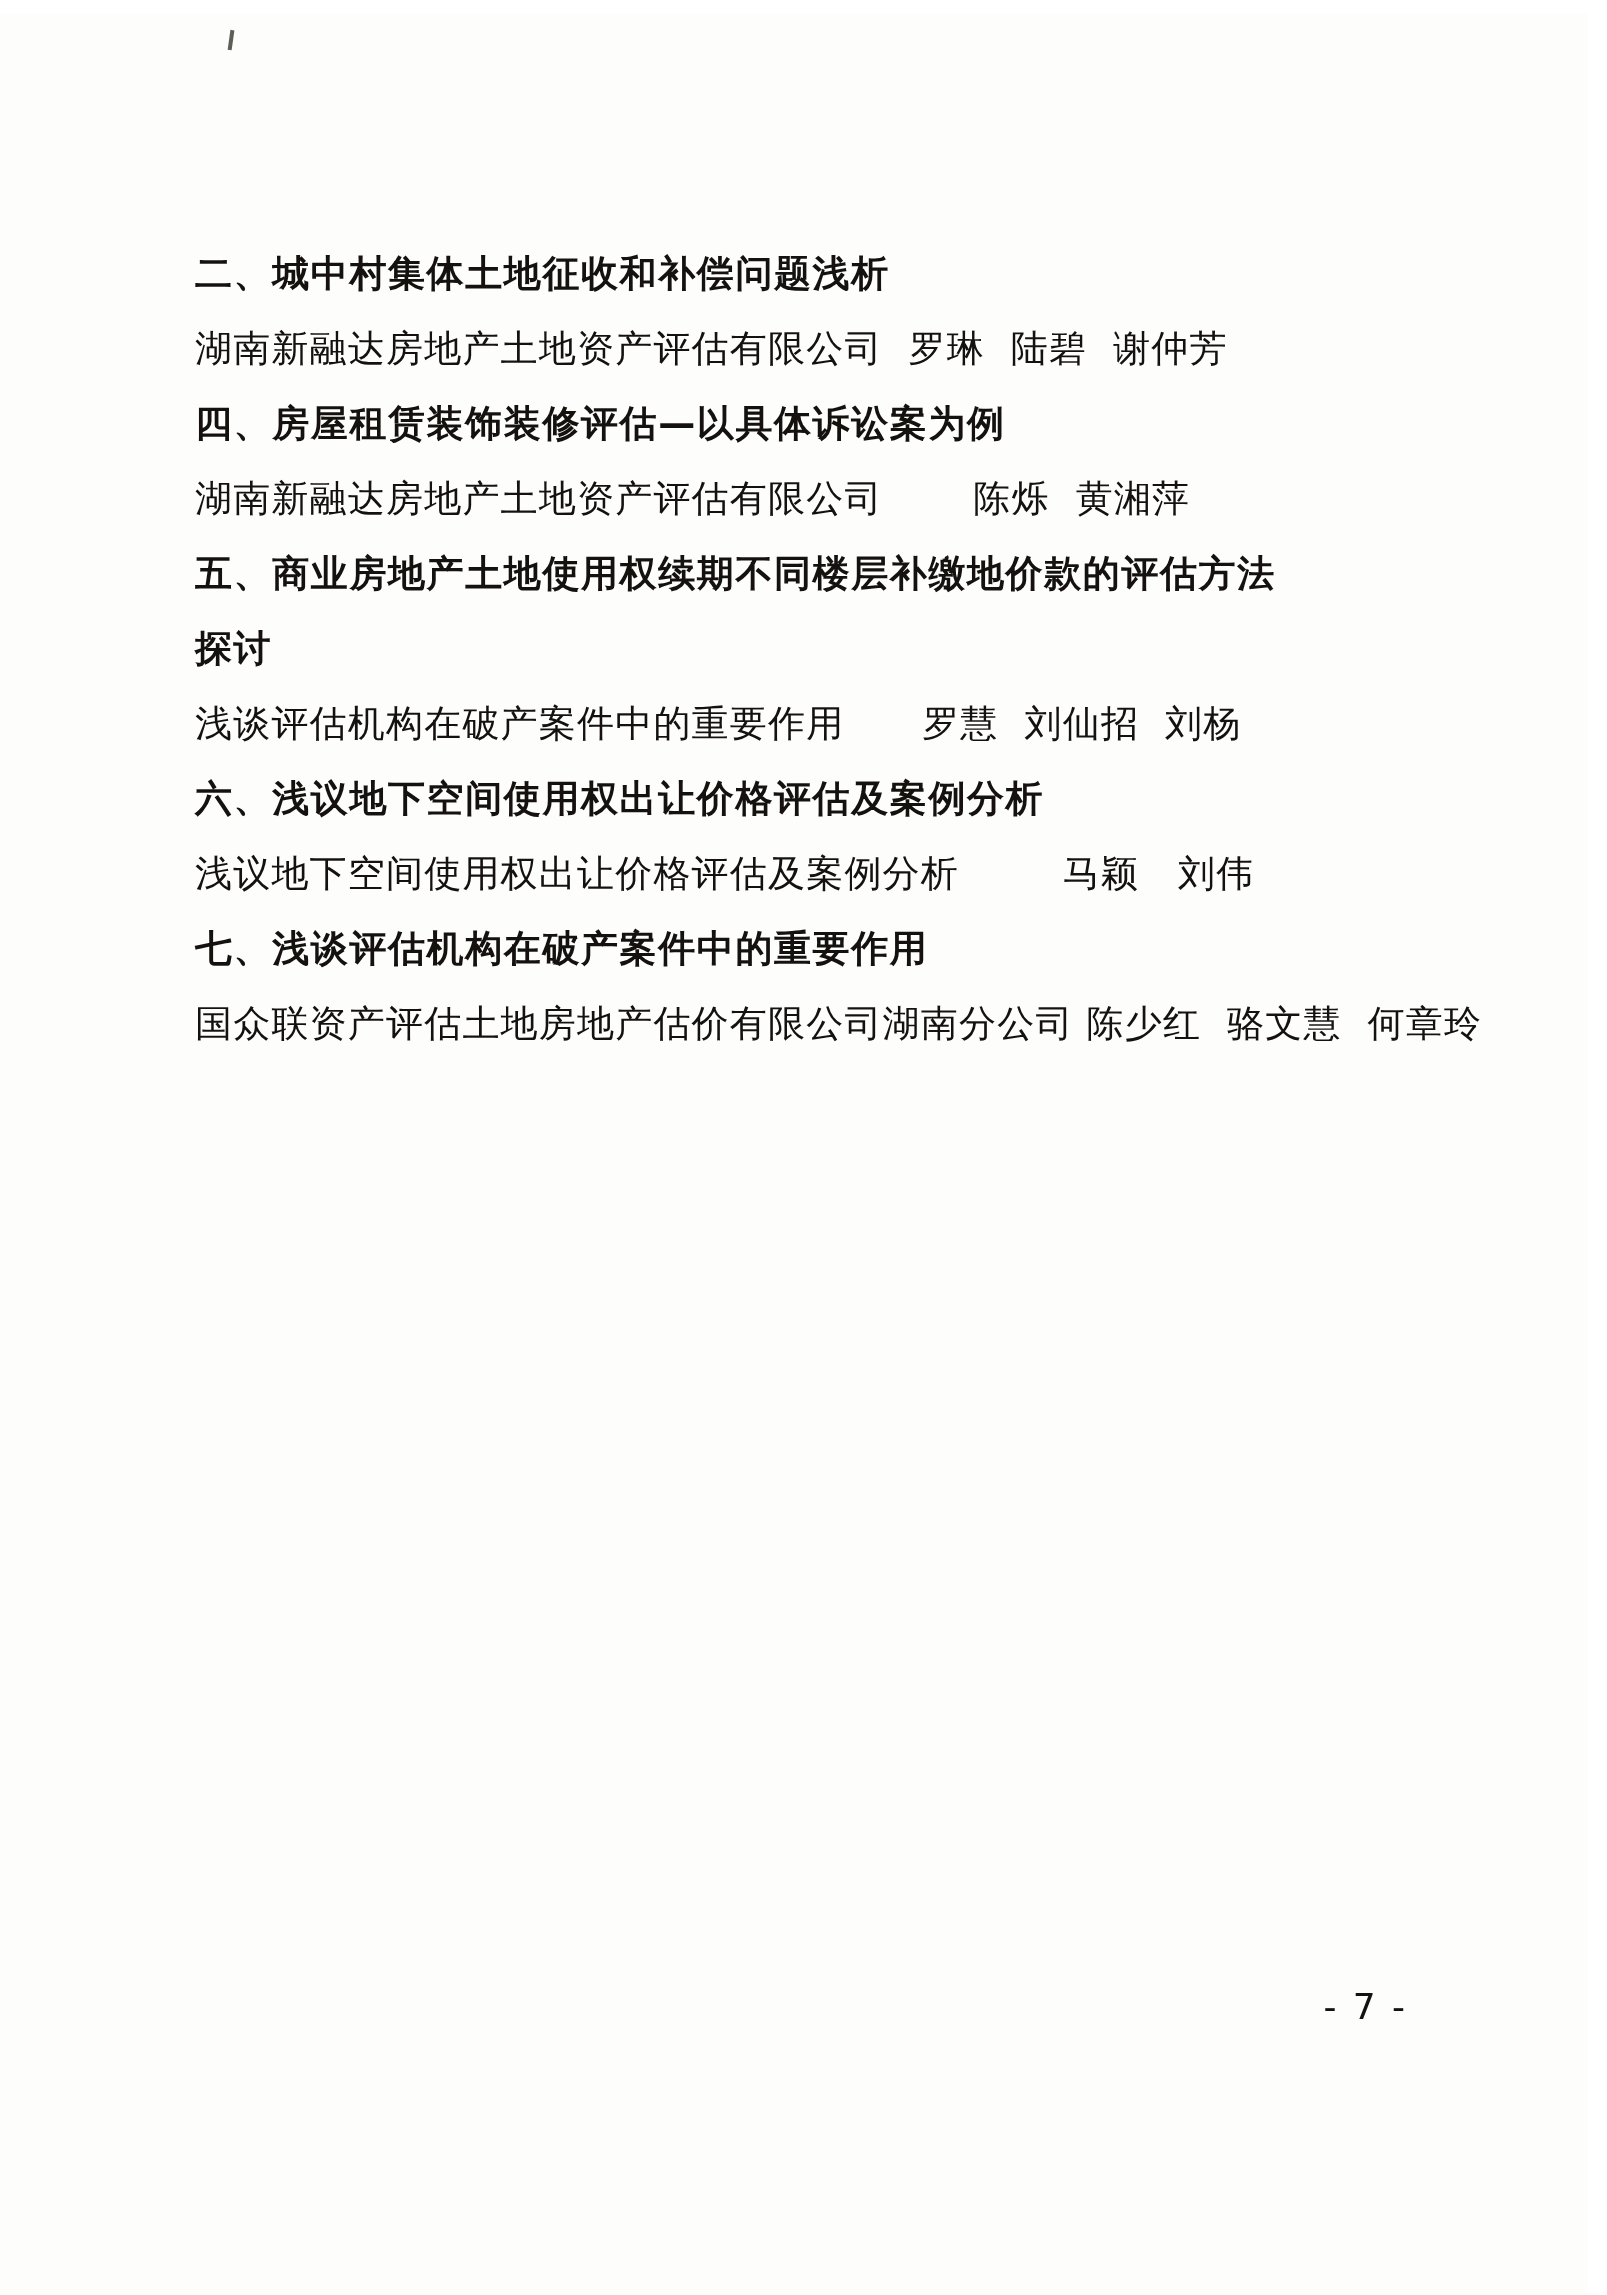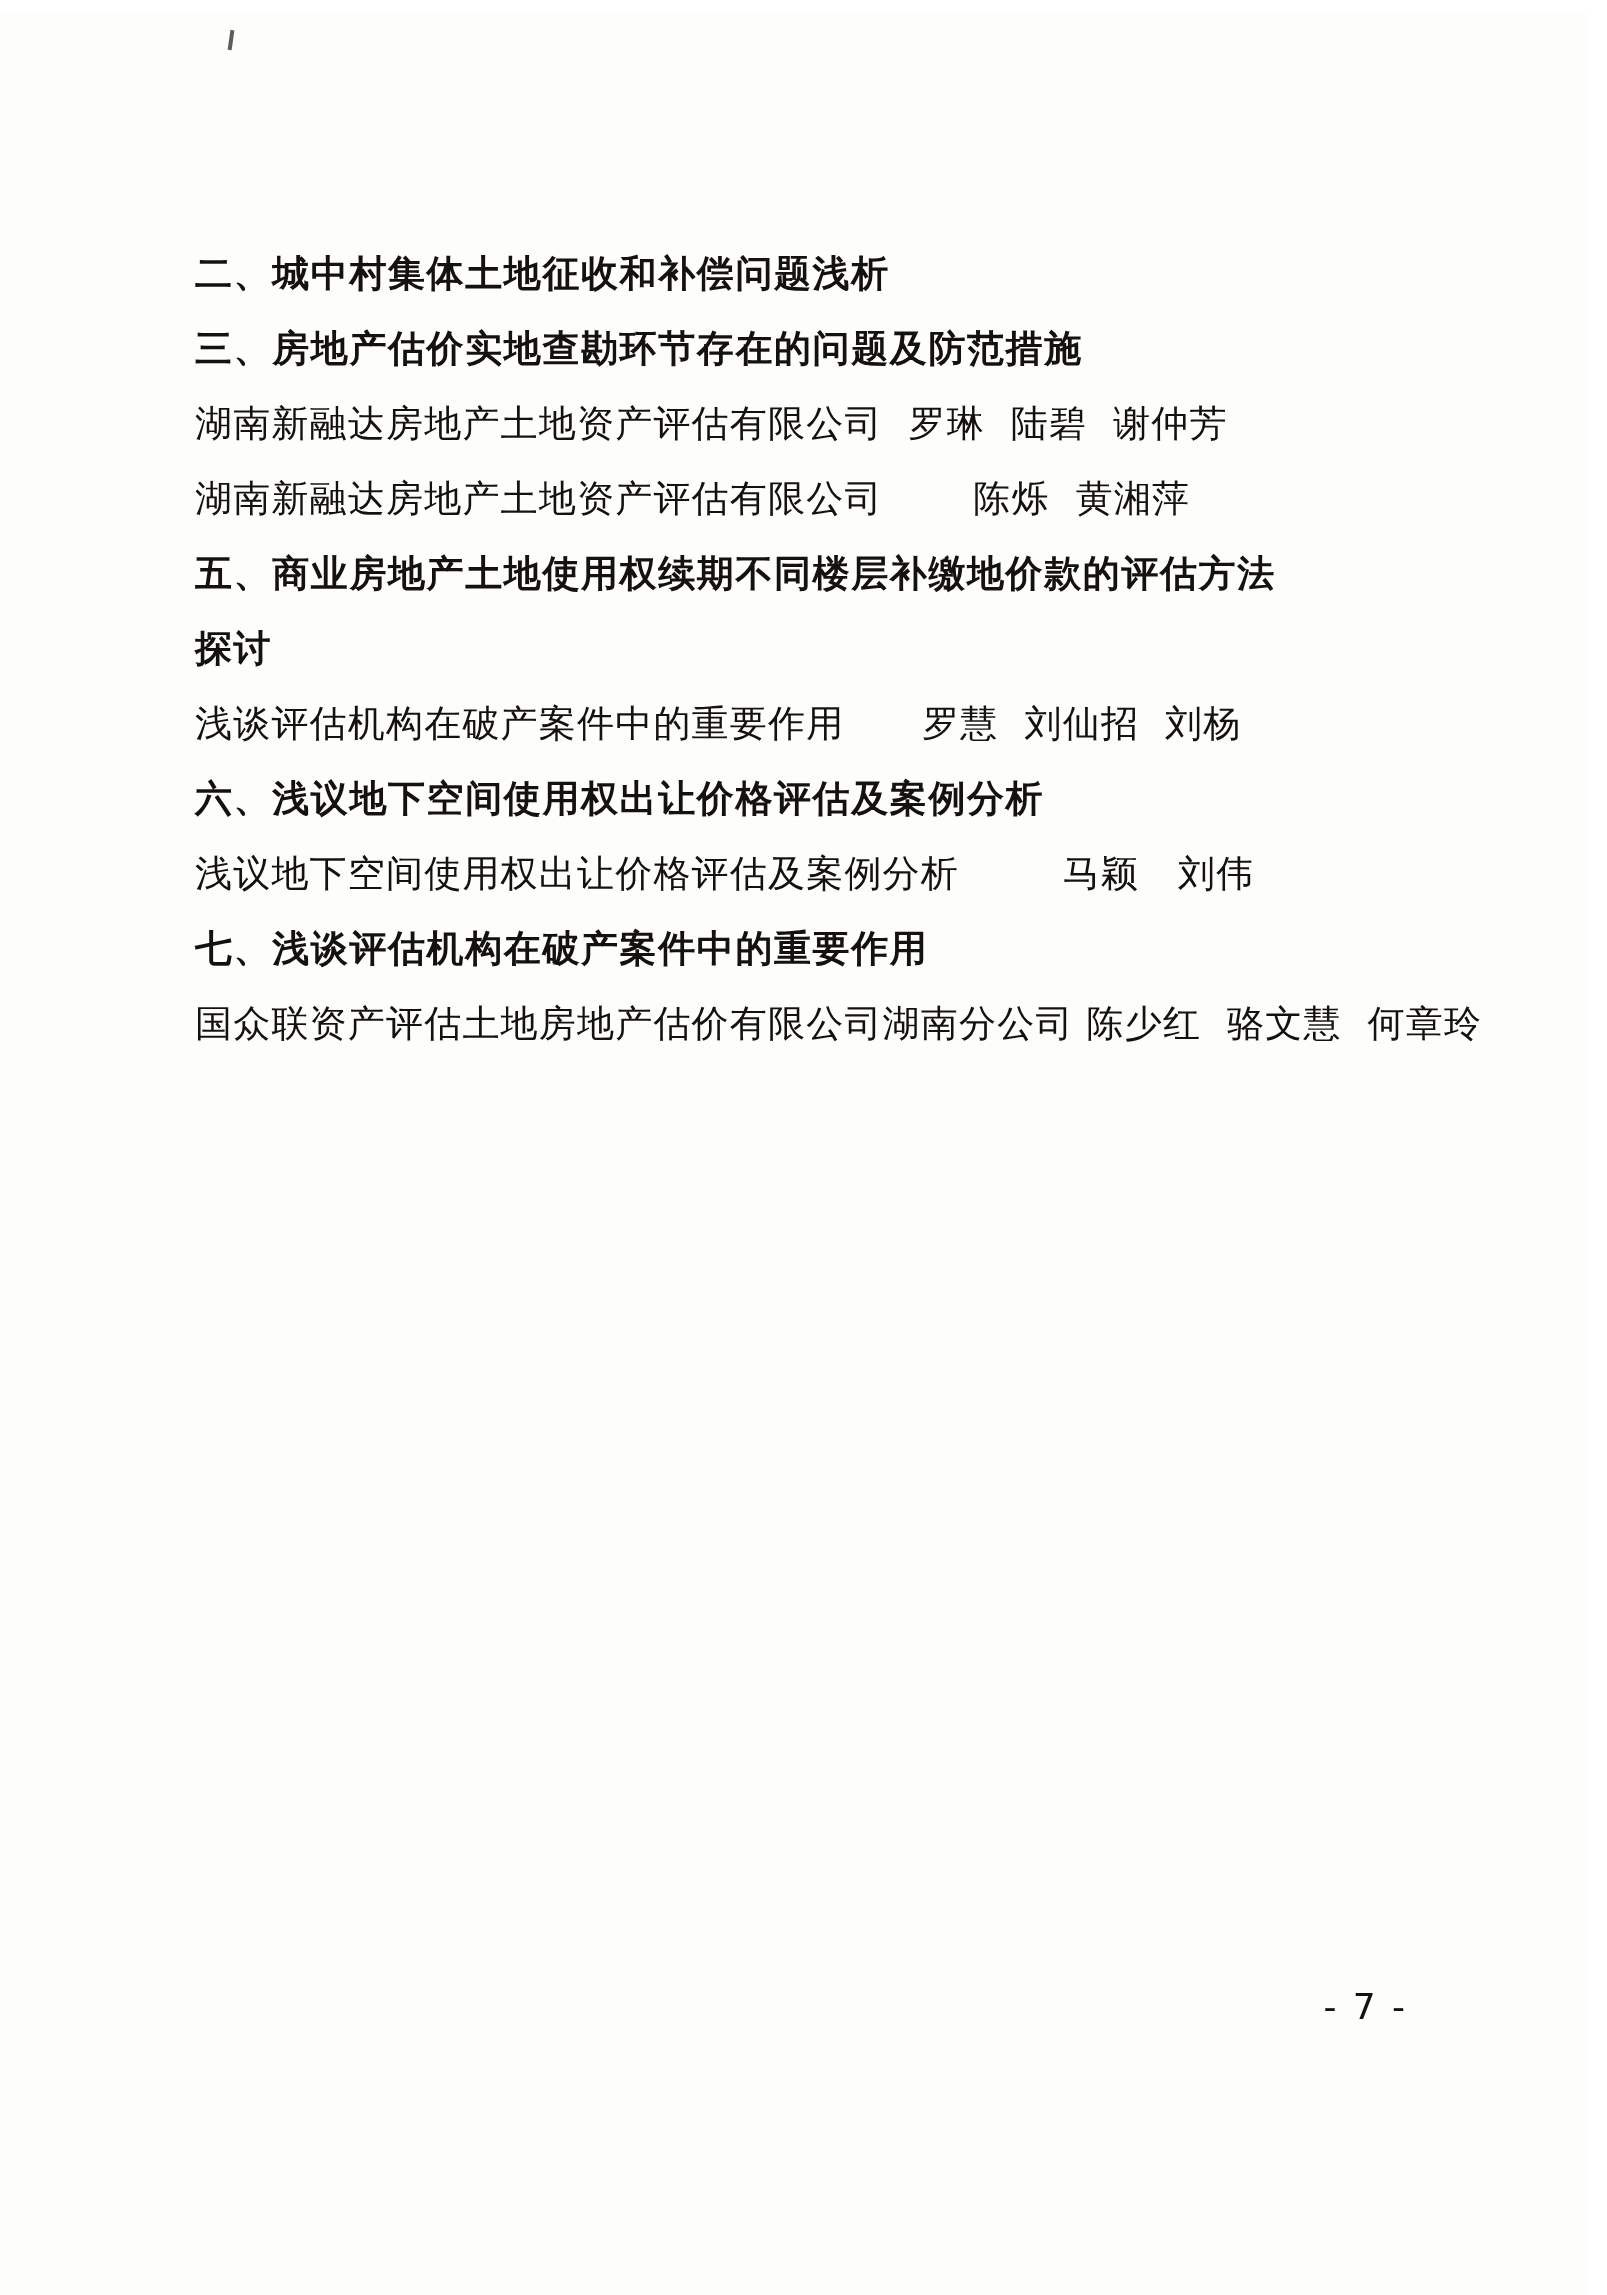--- a/index.html
+++ b/index.html
@@ -79,22 +79,22 @@
 <body>
 
 <div class="page">
 
   <div class="scan-edge-top"></div>
   <div class="scan-edge-right"></div>
   <div class="stray-mark"></div>
 
   <div class="content">
     <div class="line title">二、城中村集体土地征收和补偿问题浅析</div>
-    <div class="line title">三、房地产估价实地查勘环节存在的问题及防范措施</div>
     <div class="line">湖南新融达房地产土地资产评估有限公司  罗琳  陆碧  谢仲芳</div>
+    <div class="line title">四、房屋租赁装饰装修评估—以具体诉讼案为例</div>
     <div class="line">湖南新融达房地产土地资产评估有限公司       陈烁  黄湘萍</div>
     <div class="line title">五、商业房地产土地使用权续期不同楼层补缴地价款的评估方法</div>
     <div class="line title cont">探讨</div>
     <div class="line">浅谈评估机构在破产案件中的重要作用      罗慧  刘仙招  刘杨</div>
     <div class="line title">六、浅议地下空间使用权出让价格评估及案例分析</div>
     <div class="line">浅议地下空间使用权出让价格评估及案例分析        马颖   刘伟</div>
     <div class="line title">七、浅谈评估机构在破产案件中的重要作用</div>
     <div class="line">国众联资产评估土地房地产估价有限公司湖南分公司 陈少红  骆文慧  何章玲</div>
   </div>
 

